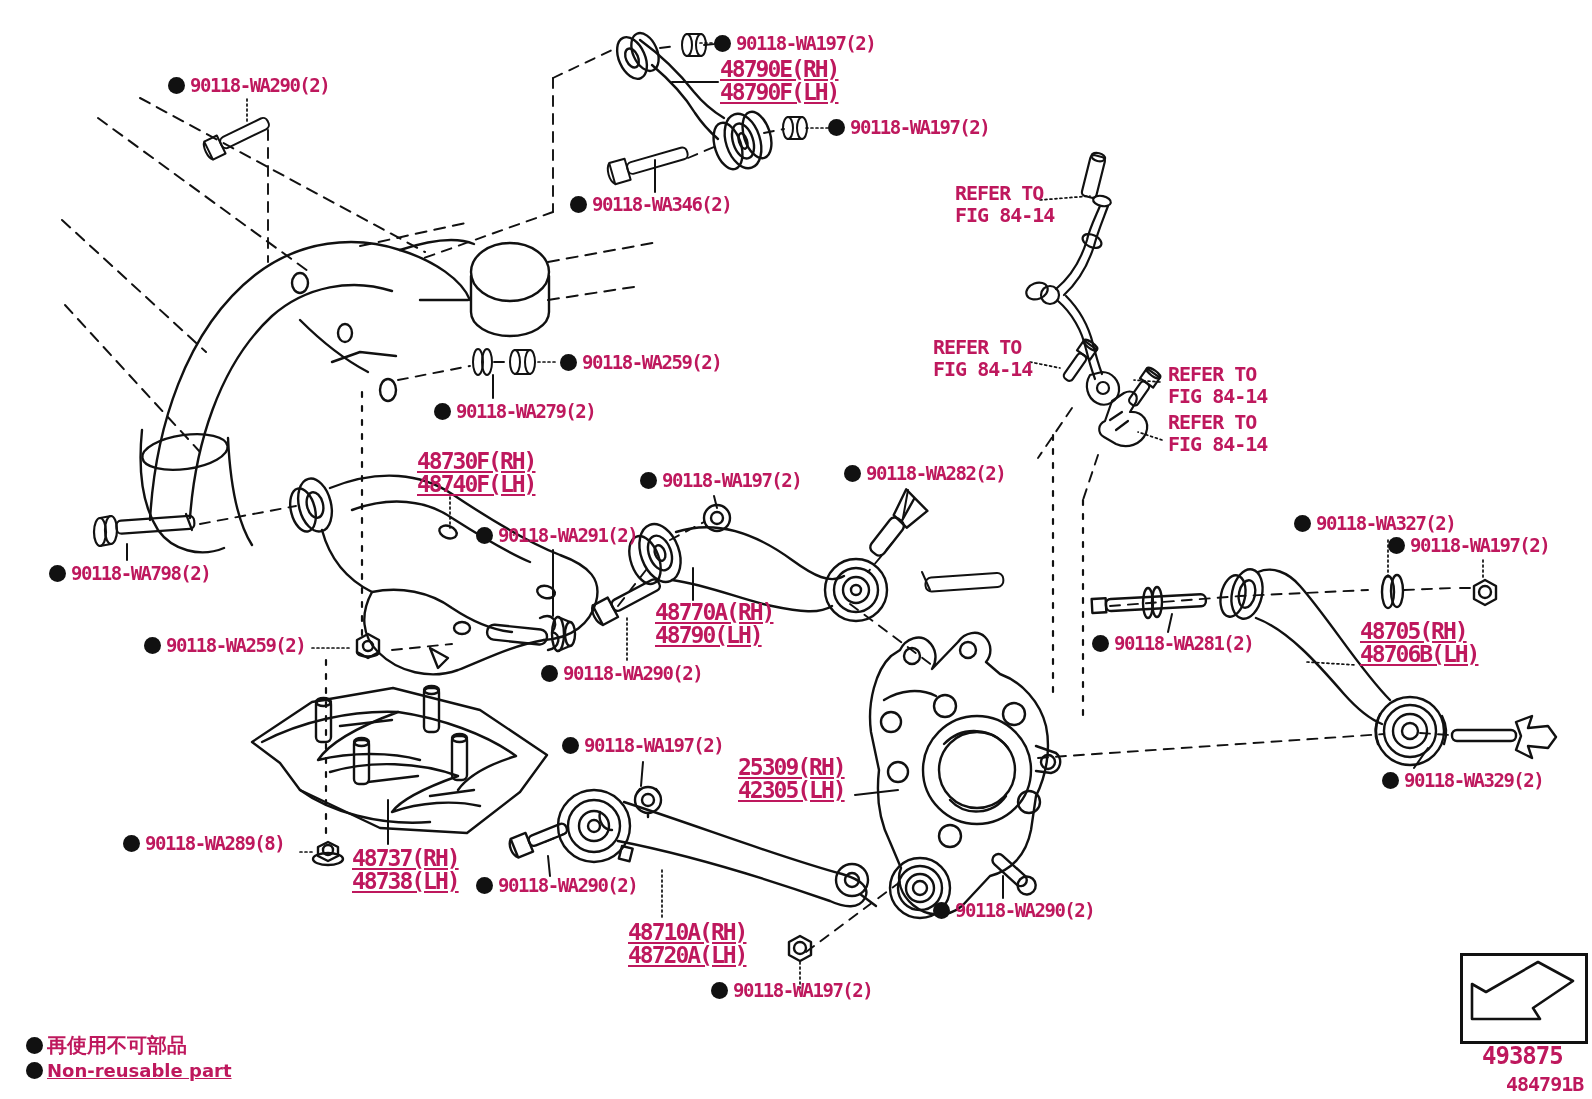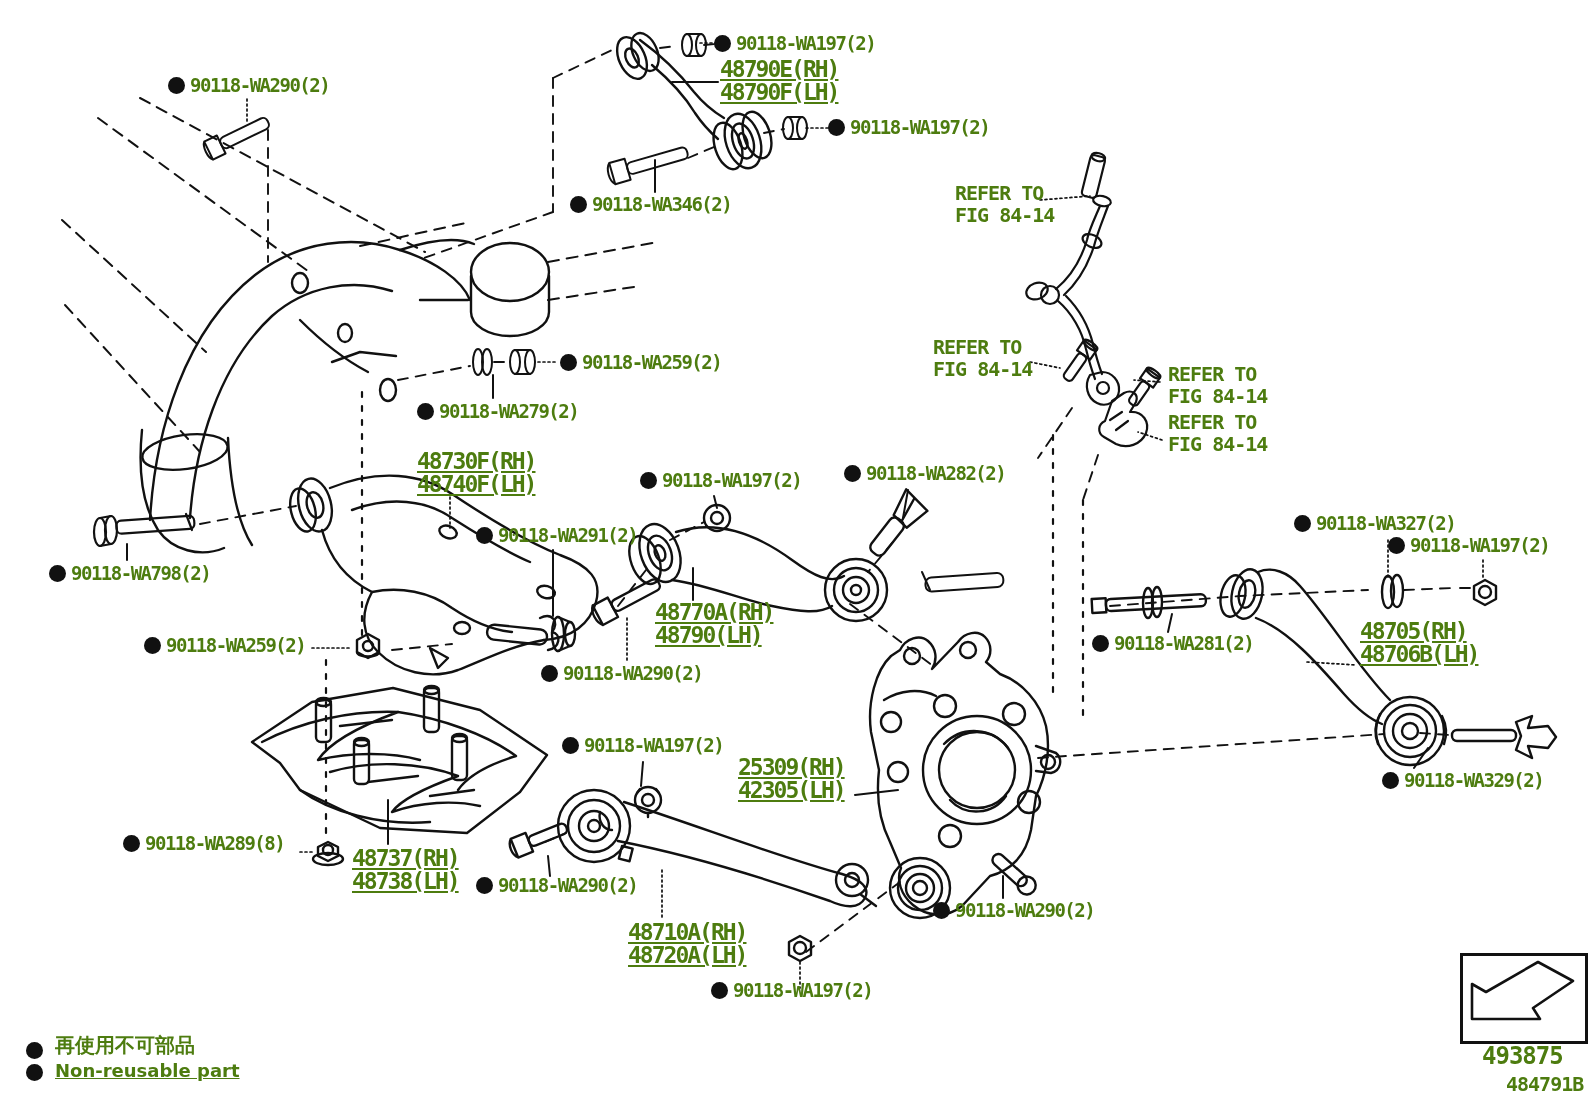--- a/index.html
+++ b/index.html
@@ -1,26 +1,26 @@
 <!DOCTYPE html>
 <html><head>
 <meta charset="utf-8">
 <style>
   html,body{margin:0;padding:0;background:#fff;}
   #stage{position:relative;width:1592px;height:1099px;background:#fff;overflow:hidden;
-         font-family:"DejaVu Sans Mono",monospace;color:#4d7c0f;}
+         font-family:"DejaVu Sans Mono",monospace;color:#be185d;}
   #art{position:absolute;left:0;top:0;}
   .callout{position:absolute;display:flex;align-items:center;gap:5px;
            font:bold 19px "DejaVu Sans Mono",monospace;letter-spacing:-1.5px;white-space:nowrap;}
   .dot{width:17px;height:17px;border-radius:50%;background:#111;flex:0 0 auto;}
   .part{position:absolute;font:bold 23px "DejaVu Sans Mono",monospace;letter-spacing:-2px;
         line-height:1.02;white-space:nowrap;text-decoration:underline;}
   .refer{position:absolute;font:bold 20px "DejaVu Sans Mono",monospace;letter-spacing:-1px;
          line-height:1.12;white-space:nowrap;}
-  .legend-row{position:absolute;display:flex;align-items:flex-end;gap:12px;white-space:nowrap;}
+  .legend-row{position:absolute;display:flex;align-items:center;gap:4px;white-space:nowrap;}
   .legend-jp{font:bold 20px "DejaVu Sans",sans-serif;}
   .legend-en{font:bold 18px "DejaVu Sans",sans-serif;text-decoration:underline;}
   .fig-num{position:absolute;font:bold 24px "DejaVu Sans Mono",monospace;letter-spacing:-1px;}
   .code{position:absolute;font:bold 20px "DejaVu Sans Mono",monospace;letter-spacing:-1px;}
   .nav-box{position:absolute;left:1460px;top:953px;width:122px;height:85px;border:3px solid #111;}
 </style>
 </head>
 <body>
 
 <div id="stage">
@@ -381,21 +381,21 @@
       <span>90118-WA290(2)</span>
     </div>
   <div class="callout" style="left:570px;top:193px">
       <span class="dot"></span>
       <span>90118-WA346(2)</span>
     </div>
   <div class="callout" style="left:560px;top:351px">
       <span class="dot"></span>
       <span>90118-WA259(2)</span>
     </div>
-  <div class="callout" style="left:417px;top:400px">
+  <div class="callout" style="left:434px;top:400px">
       <span class="dot"></span>
       <span>90118-WA279(2)</span>
     </div>
   <div class="callout" style="left:640px;top:469px">
       <span class="dot"></span>
       <span>90118-WA197(2)</span>
     </div>
   <div class="callout" style="left:844px;top:462px">
       <span class="dot"></span>
       <span>90118-WA282(2)</span>

